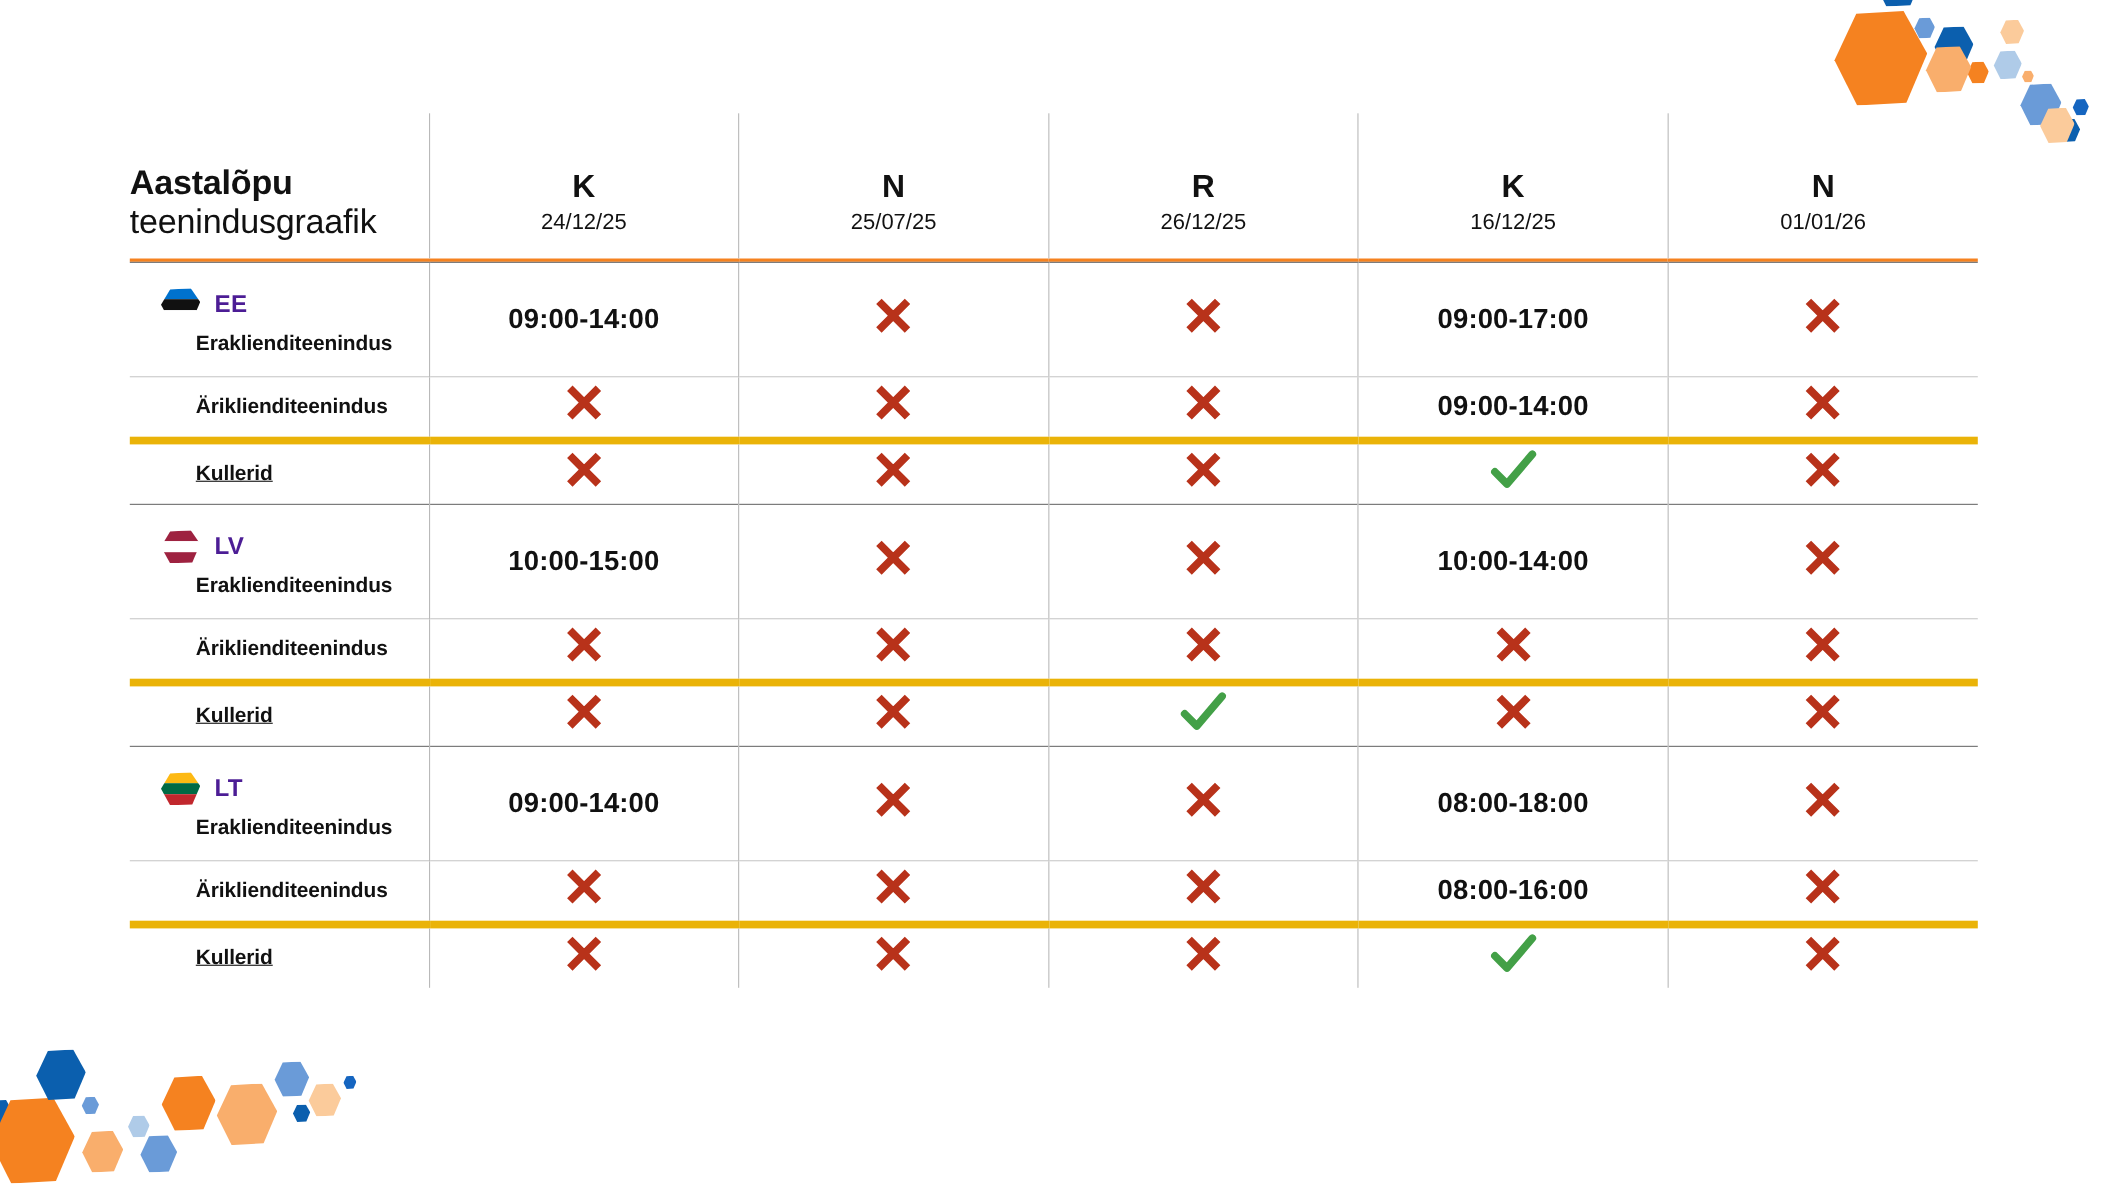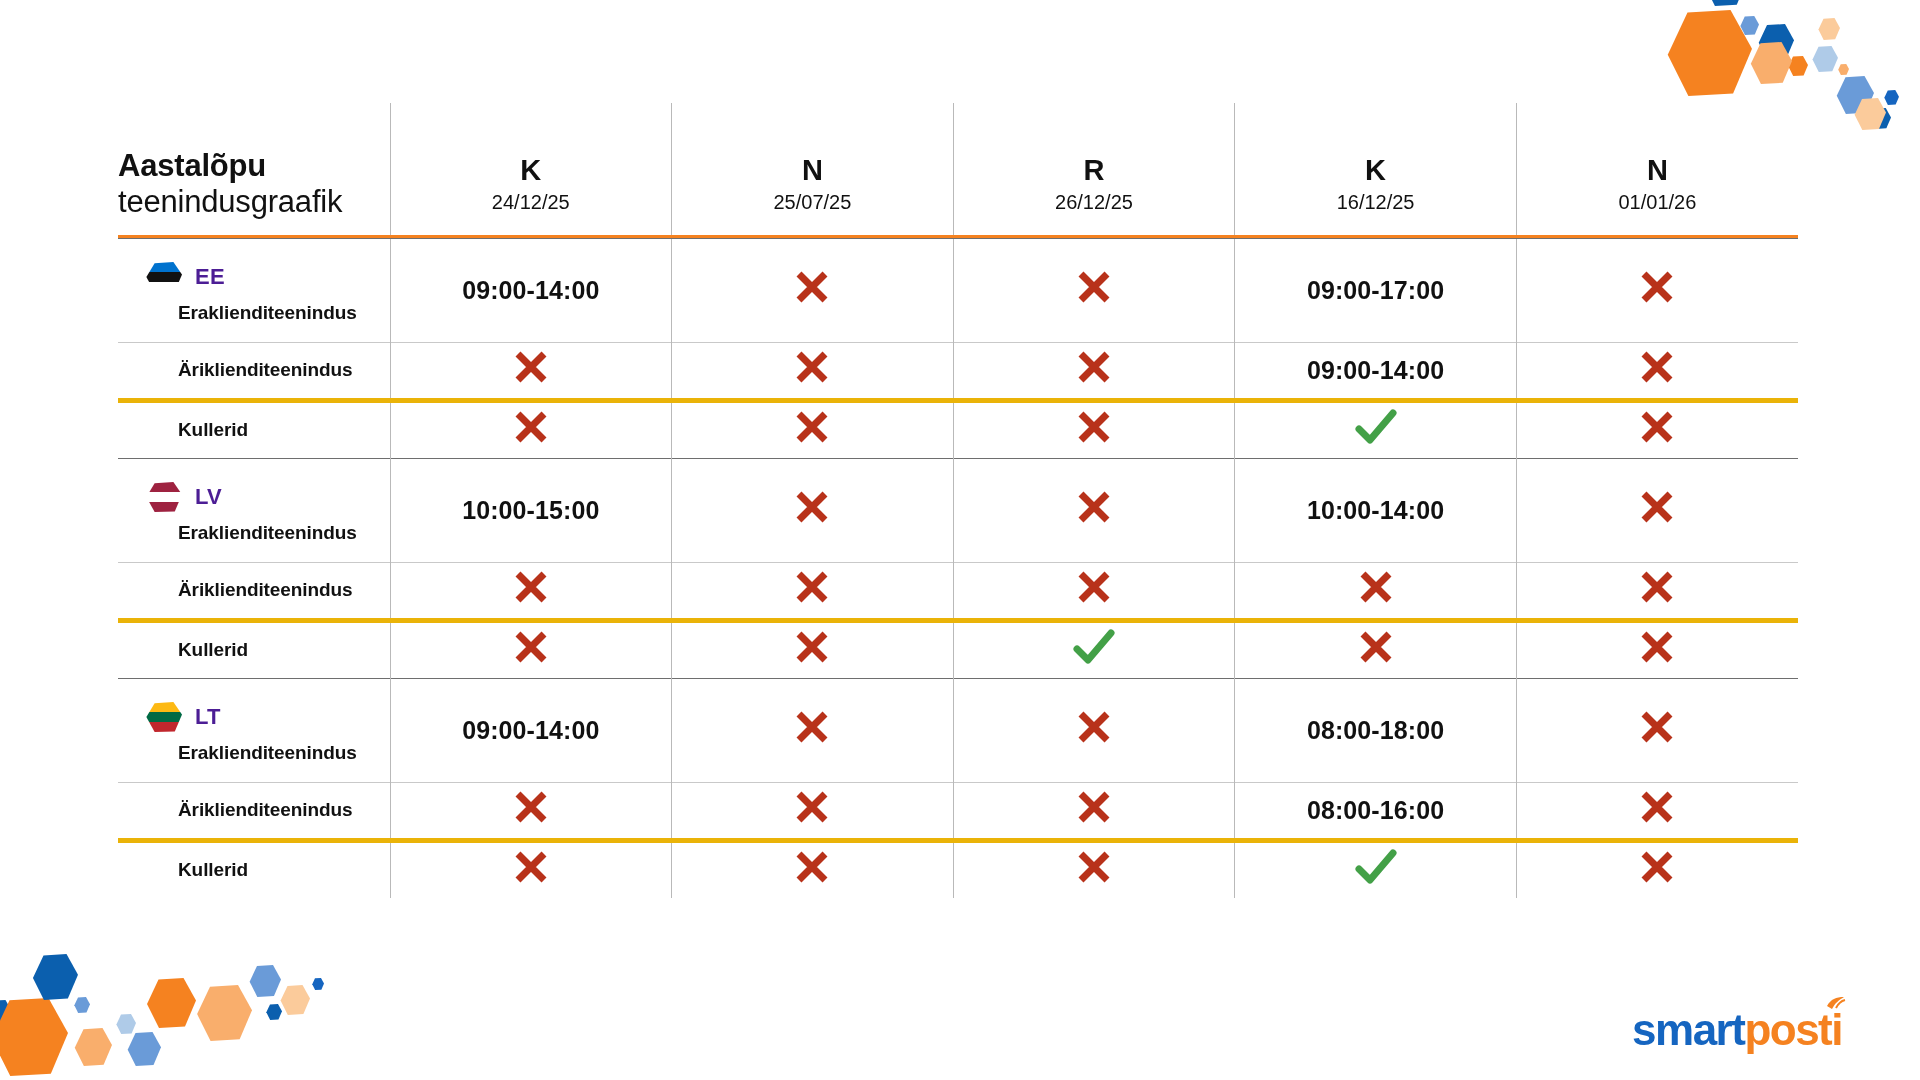--- a/index.html
+++ b/index.html
@@ -117,21 +117,21 @@
     font-weight: 600;
     font-size: 19px;
     letter-spacing: -0.1px;
   }
   tbody tr.r-head td { height: 104px; }
   tbody tr.r-sub  td { height: 58px; }
 
   tbody tr.r-head td.label { padding-top: 6px; }
 
   tbody tr.sep-thin td { border-top: 1px solid #c9c9c9; }
-  tbody tr.sep-strong td { border-top: 5px solid #eab308; }
+  tbody tr.sep-strong td { border-top: 7px solid #eab308; text-decoration: underline; }
   tbody tr.group-start td { border-top: 1px solid #6e6e6e; }
   tbody tr.group-start td.label { border-top: 1px solid #6e6e6e; }
 
   
   .country {
     display: flex;
     align-items: center;
     gap: 13px;
     margin-bottom: 10px;
   }
@@ -468,24 +468,14 @@
       <div class="hex" style="left: 146px; top: 74px; width: 20px; height: 20px; background: rgb(175, 203, 232);"></div>
       <div class="hex" style="left: 157px; top: 92px; width: 34px; height: 34px; background: rgb(106, 155, 216);"></div>
       <div class="hex" style="left: 176px; top: 38px; width: 50px; height: 50px; background: rgb(245, 130, 32);"></div>
       <div class="hex" style="left: 226px; top: 45px; width: 56px; height: 56px; background: rgb(249, 174, 108);"></div>
       <div class="hex" style="left: 279px; top: 25px; width: 32px; height: 32px; background: rgb(106, 155, 216);"></div>
       <div class="hex" style="left: 296px; top: 64px; width: 16px; height: 16px; background: rgb(11, 95, 174);"></div>
       <div class="hex" style="left: 310px; top: 45px; width: 30px; height: 30px; background: rgb(251, 203, 155);"></div>
       <div class="hex" style="left: 342px; top: 38px; width: 12px; height: 12px; background: rgb(21, 101, 192);"></div>
     </div>
 
-  <div class="logo">
-    <span class="smart" style="color: rgb(21, 101, 192);">smart</span>
-    <span class="posti" style="color: rgb(245, 130, 32);">
-      <span>posti</span>
-      <svg class="swoosh" viewBox="0 0 20 14">
-        <path d="M1 10 C5 3, 10 1, 18 1 C13 4, 9 7, 6 13 Z" fill="#F58220"></path>
-        <path d="M10 12 C12 8, 15 5, 19 4" stroke="#F58220" stroke-width="2" fill="none"></path>
-      </svg>
-    </span>
-  </div>
 
 </div>
 
 </body></html>

